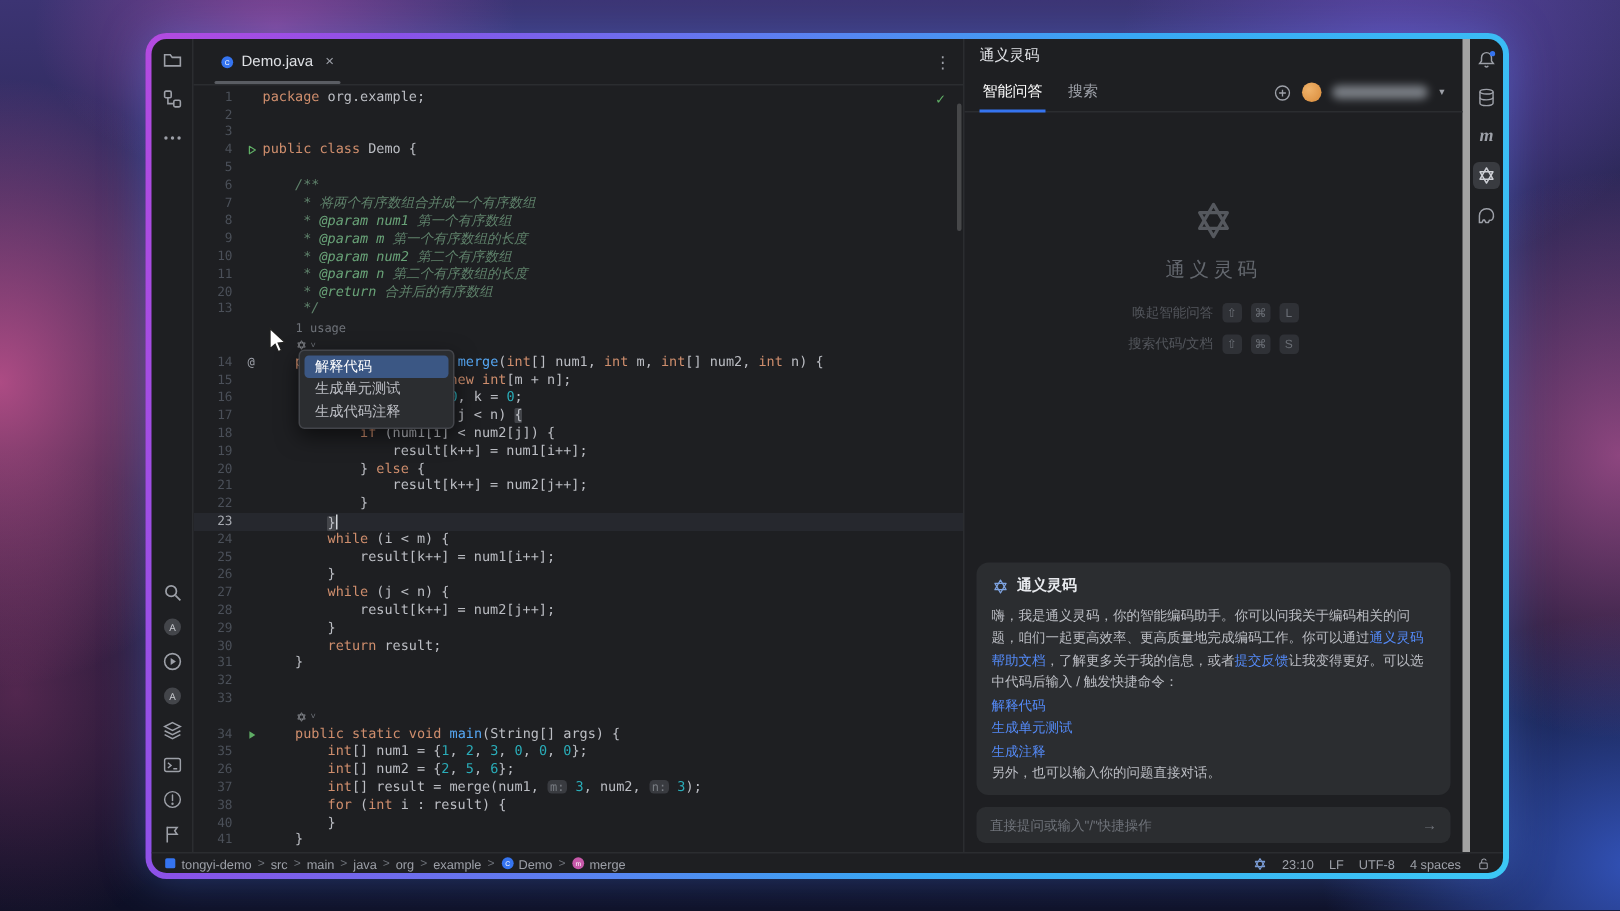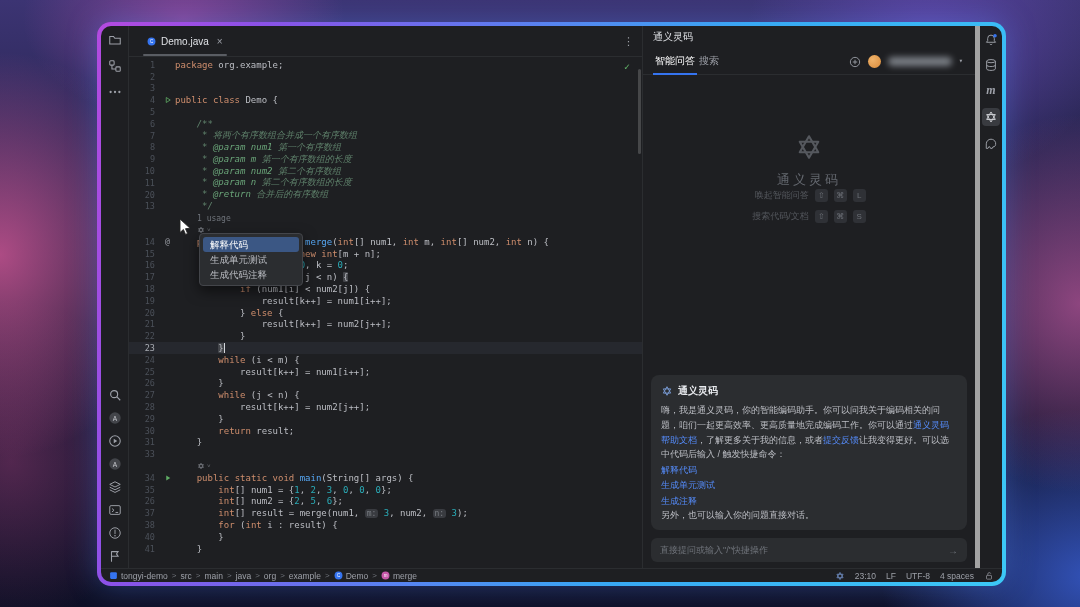--- a/index.html
+++ b/index.html
@@ -60,35 +60,35 @@
   .inlay-ai .vtick{font-size:6px;color:#6f737a;}
   .ed-check{position:absolute;top:4px;right:12px;color:#5fad65;font-size:10px;}
   .ed-scroll{position:absolute;top:12px;right:1px;width:3px;height:85px;background:rgba(255,255,255,.18);border-radius:2px;}
   .popup{position:absolute;left:70px;top:176px;width:96px;background:#2b2d30;border:1px solid #43454a;border-radius:4px;padding:3px;box-shadow:0 5px 14px rgba(0,0,0,.55);z-index:5;font-family:"Liberation Sans",sans-serif;}
   .popup-item{font-size:9.5px;color:#bcbec4;padding:0 7px;border-radius:3px;height:15px;line-height:15px;white-space:nowrap;}
   .popup-item.sel{background:#3b5784;color:#fff;}
   .mouse-cursor{position:absolute;left:50px;top:161px;z-index:6;}
   
   .assistant{width:337px;flex:none;display:flex;flex-direction:column;position:relative;border-right:5px solid #a3a3a3;box-sizing:border-box;justify-content:flex-end;}
   .as-title{height:22px;display:flex;align-items:center;padding:0 10px;font-size:10px;color:#dfe1e5;flex:none;}
-  .as-tabs{height:26px;display:flex;align-items:center;border-bottom:1px solid #2b2d30;padding:0 12px;gap:4px;flex:none;font-family:Liberation Mono, monospace;}
+  .as-tabs{height:26px;display:flex;align-items:center;border-bottom:1px solid #2b2d30;padding:0 12px;gap:17px;flex:none;}
   .as-tab{font-size:10px;color:#9da0a8;height:100%;display:flex;align-items:center;position:relative;}
   .as-tab.active{color:#ffffff;}
   .as-tab.active::after{content:"";position:absolute;bottom:-1px;left:-2px;right:-2px;height:2px;background:#3574f0;}
   .as-actions{margin-left:auto;display:flex;align-items:center;gap:7px;}
   .plus-ic{width:12px;height:12px;color:#9da0a8;}
   .plus-ic svg{width:100%;height:100%;}
   .avatar{width:13px;height:13px;border-radius:50%;background:radial-gradient(circle at 35% 35%,#f0b36b,#d98b3a);}
   .blur-name{width:64px;height:9px;border-radius:5px;background:#9aa0a8;filter:blur(3px);opacity:.75;}
   .caret-down{color:#9da0a8;font-size:7px;}
   .watermark{position:absolute;top:106px;left:0;right:0;display:flex;flex-direction:column;align-items:center;color:#5a5e66;}
   .wm-logo{width:30px;height:30px;color:#55585e;}
   .wm-logo svg{width:100%;height:100%;}
   .wm-title{margin-top:9px;font-size:13px;letter-spacing:3px;color:#64686f;}
-  .wm-shorts{display:flex;flex-direction:column;gap:8px;}
+  .wm-shorts{margin-top:13px;display:flex;flex-direction:column;gap:8px;}
   .wm-row{display:flex;align-items:center;gap:6px;justify-content:flex-end;}
   .wm-label{font-size:9px;color:#53565c;}
   .kbd{min-width:13px;height:13px;padding:0 2px;background:#2f3136;border-radius:3px;color:#6b6f76;font-size:8px;display:flex;align-items:center;justify-content:center;box-sizing:border-box;}
   .msg-card{margin:0 8px;margin-top:auto;background:#2b2d30;border-radius:8px;padding:8px 10px 7px;font-size:9px;line-height:1.62;color:#bcbec4;}
   .msg-head{display:flex;align-items:center;gap:5px;margin-bottom:4px;}
   .msg-head .hlogo{width:12px;height:12px;color:#7ea3e0;}
   .msg-head .hlogo svg{width:100%;height:100%;}
   .msg-title{font-size:10px;font-weight:bold;color:#e8eaee;}
   .msg-link{color:#548af7;}
   .cmd-link{display:block;color:#548af7;margin-top:1px;}
@@ -238,20 +238,21 @@
               <div class="crow"><span class="gnum">22</span><span class="gico"></span><span class="ctext"><span class="tk-t">            }</span></span></div>
               <div class="crow cur"><span class="gnum">23</span><span class="gico"></span><span class="ctext"><span class="tk-t">        </span><span class="tk-b">}</span><span class="caret-bar"></span></span></div>
               <div class="crow"><span class="gnum">24</span><span class="gico"></span><span class="ctext"><span class="tk-t">        </span><span class="tk-k">while</span><span class="tk-t"> (i &lt; m) {</span></span></div>
               <div class="crow"><span class="gnum">25</span><span class="gico"></span><span class="ctext"><span class="tk-t">            result[k++] = num1[i++];</span></span></div>
               <div class="crow"><span class="gnum">26</span><span class="gico"></span><span class="ctext"><span class="tk-t">        }</span></span></div>
               <div class="crow"><span class="gnum">27</span><span class="gico"></span><span class="ctext"><span class="tk-t">        </span><span class="tk-k">while</span><span class="tk-t"> (j &lt; n) {</span></span></div>
               <div class="crow"><span class="gnum">28</span><span class="gico"></span><span class="ctext"><span class="tk-t">            result[k++] = num2[j++];</span></span></div>
               <div class="crow"><span class="gnum">29</span><span class="gico"></span><span class="ctext"><span class="tk-t">        }</span></span></div>
               <div class="crow"><span class="gnum">30</span><span class="gico"></span><span class="ctext"><span class="tk-t">        </span><span class="tk-k">return</span><span class="tk-t"> result;</span></span></div>
               <div class="crow"><span class="gnum">31</span><span class="gico"></span><span class="ctext"><span class="tk-t">    }</span></span></div>
+              <div class="crow"><span class="gnum">32</span><span class="gico"></span><span class="ctext"></span></div>
               <div class="crow"><span class="gnum">33</span><span class="gico"></span><span class="ctext"></span></div>
               <div class="crow"><span class="gnum"></span><span class="gico"></span><span class="inlay-ai"><svg viewBox="0 0 24 24" fill="none" stroke="currentColor" stroke-width="1.7" stroke-linejoin="round">
                     <path d="M12 3.4 19.4 16.2H4.6Z"></path>
                     <path d="M12 20.6 4.6 7.8h14.8Z"></path>
                   </svg><span class="vtick">˅</span></span></div>
               <div class="crow"><span class="gnum">34</span><span class="gico"><svg viewBox="0 0 16 16">
                     <path d="M4.5 3l8 5-8 5z" fill="#5fad65"></path>
                   </svg></span><span class="ctext"><span class="tk-t">    </span><span class="tk-k">public</span><span class="tk-t"> </span><span class="tk-k">static</span><span class="tk-t"> </span><span class="tk-k">void</span><span class="tk-t"> </span><span class="tk-m">main</span><span class="tk-t">(String[] args) {</span></span></div>
               <div class="crow"><span class="gnum">35</span><span class="gico"></span><span class="ctext"><span class="tk-t">        </span><span class="tk-k">int</span><span class="tk-t">[] num1 = {</span><span class="tk-n">1</span><span class="tk-t">, </span><span class="tk-n">2</span><span class="tk-t">, </span><span class="tk-n">3</span><span class="tk-t">, </span><span class="tk-n">0</span><span class="tk-t">, </span><span class="tk-n">0</span><span class="tk-t">, </span><span class="tk-n">0</span><span class="tk-t">};</span></span></div>
               <div class="crow"><span class="gnum">26</span><span class="gico"></span><span class="ctext"><span class="tk-t">        </span><span class="tk-k">int</span><span class="tk-t">[] num2 = {</span><span class="tk-n">2</span><span class="tk-t">, </span><span class="tk-n">5</span><span class="tk-t">, </span><span class="tk-n">6</span><span class="tk-t">};</span></span></div>

